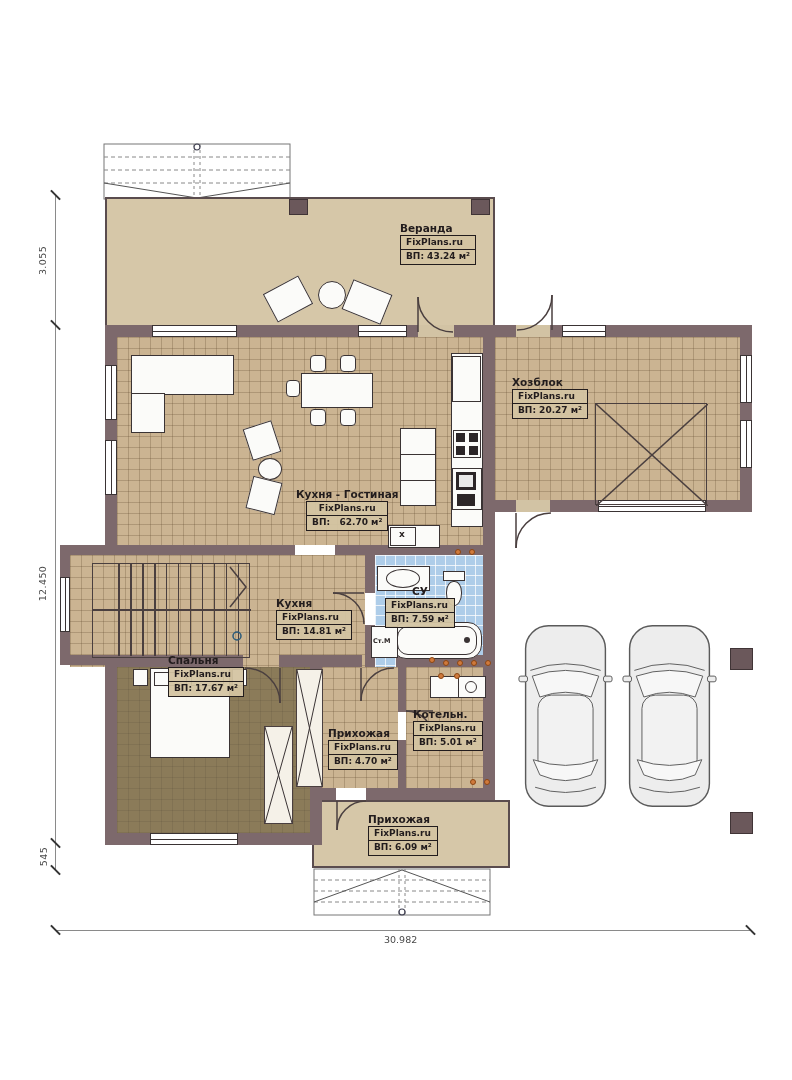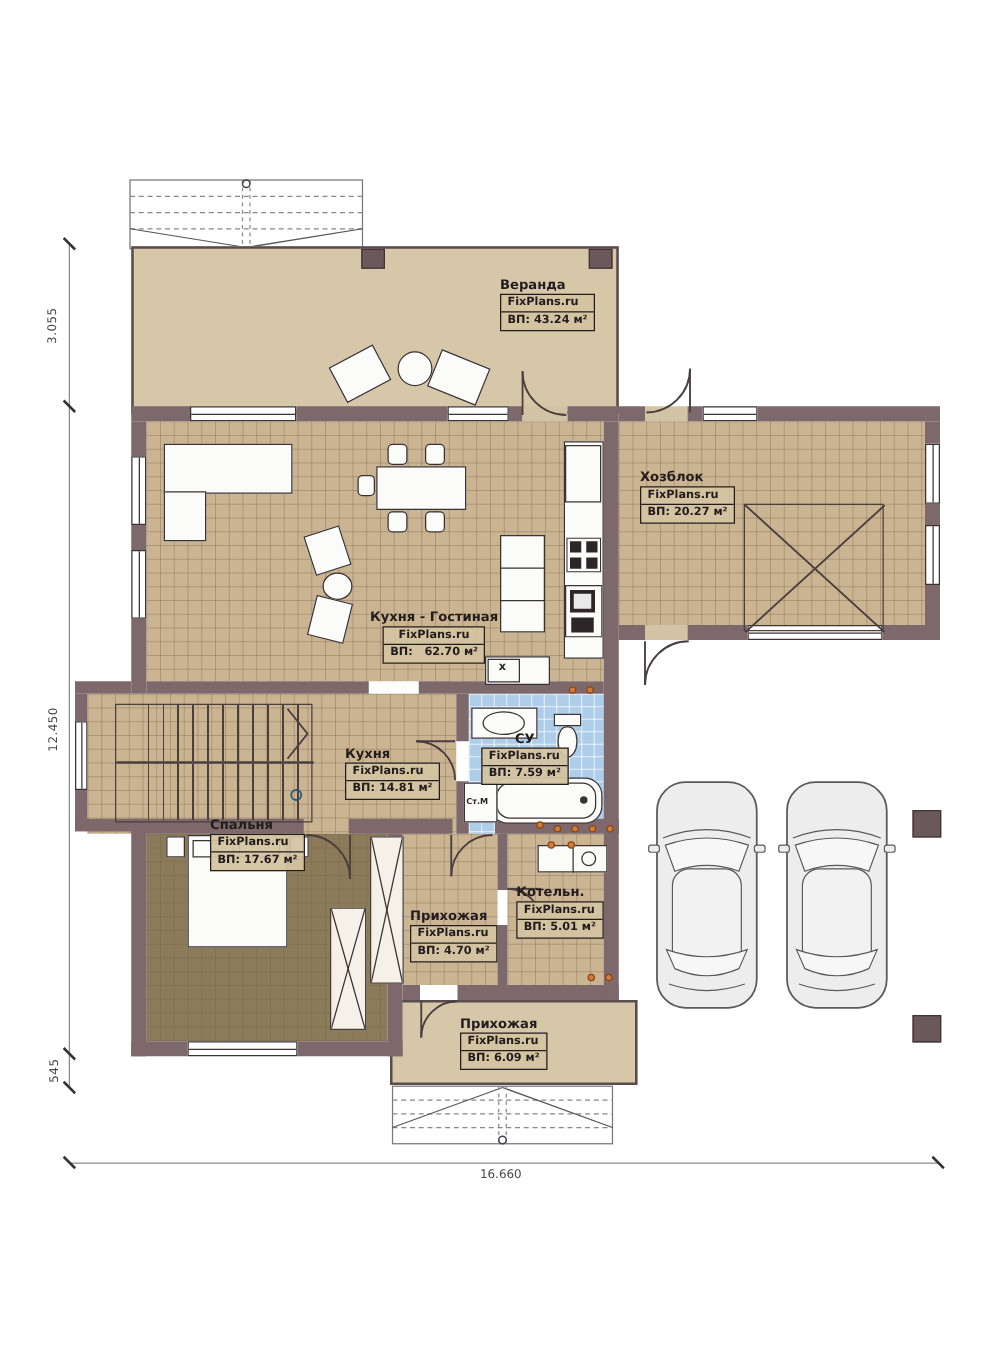--- a/index.html
+++ b/index.html
@@ -62,21 +62,21 @@
   <div class="tick" style="left:49px;top:194px;"></div>
   <div class="tick" style="left:49px;top:324px;"></div>
   <div class="tick" style="left:49px;top:842px;"></div>
   <div class="tick" style="left:49px;top:869px;"></div>
   <div class="vdim" style="left:28px;top:255px;">3.055</div>
   <div class="vdim" style="left:25px;top:578px;">12.450</div>
   <div class="vdim" style="left:34px;top:851px;">545</div>
   <div class="dline" style="left:55px;top:930px;width:695px;height:1px;"></div>
   <div class="tick" style="left:49px;top:929px;"></div>
   <div class="tick" style="left:744px;top:929px;"></div>
-  <div class="hdim" style="left:384px;top:934px;">16.660</div>
+  <div class="hdim" style="left:384px;top:934px;">30.982</div>
 
   <svg style="position:absolute;left:103px;top:143px;z-index:1;" width="188" height="57" viewBox="0 0 188 57">
     <rect x="1" y="1" width="186" height="55" fill="#fff" stroke="#777" stroke-width="1"></rect>
     <line x1="1" y1="14" x2="187" y2="14" stroke="#888" stroke-width="1" stroke-dasharray="4 3"></line>
     <line x1="1" y1="27" x2="187" y2="27" stroke="#888" stroke-width="1" stroke-dasharray="4 3"></line>
     <line x1="1" y1="40" x2="187" y2="40" stroke="#888" stroke-width="1" stroke-dasharray="4 3"></line>
     <line x1="1" y1="40" x2="94" y2="55" stroke="#555" stroke-width="1"></line>
     <line x1="187" y1="40" x2="94" y2="55" stroke="#555" stroke-width="1"></line>
     <line x1="91" y1="1" x2="91" y2="55" stroke="#888" stroke-width="1" stroke-dasharray="3 3"></line>
     <line x1="97" y1="1" x2="97" y2="55" stroke="#888" stroke-width="1" stroke-dasharray="3 3"></line>

